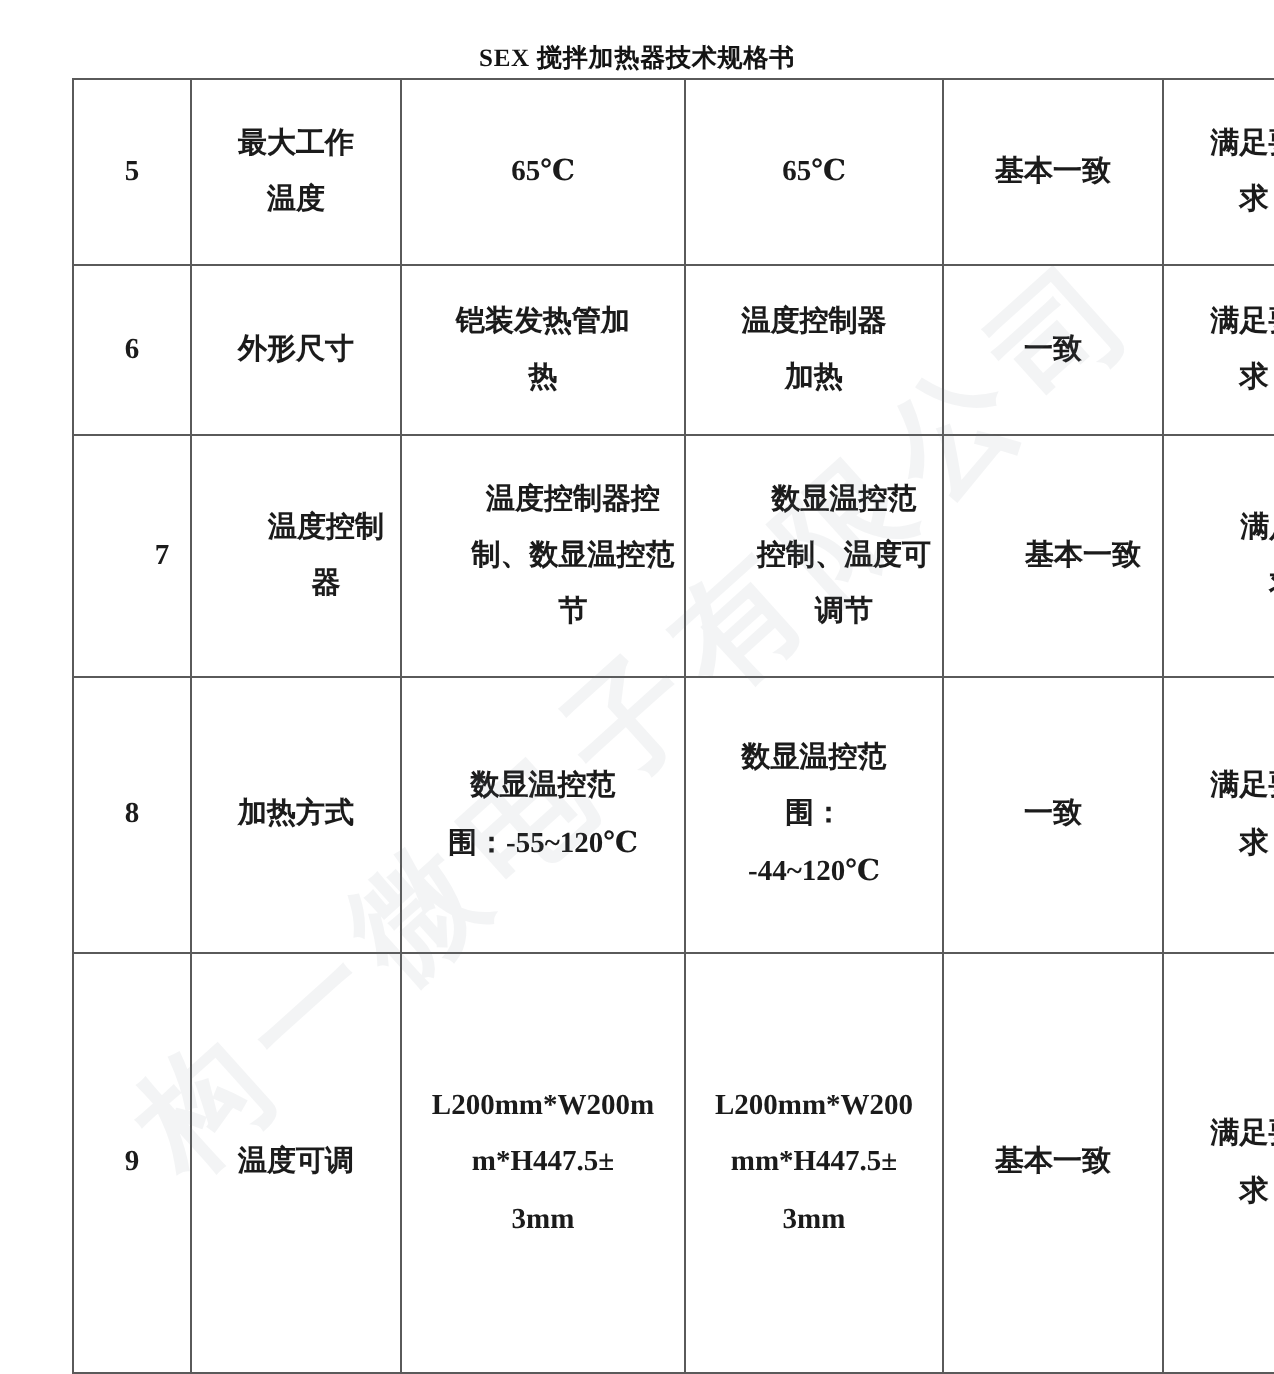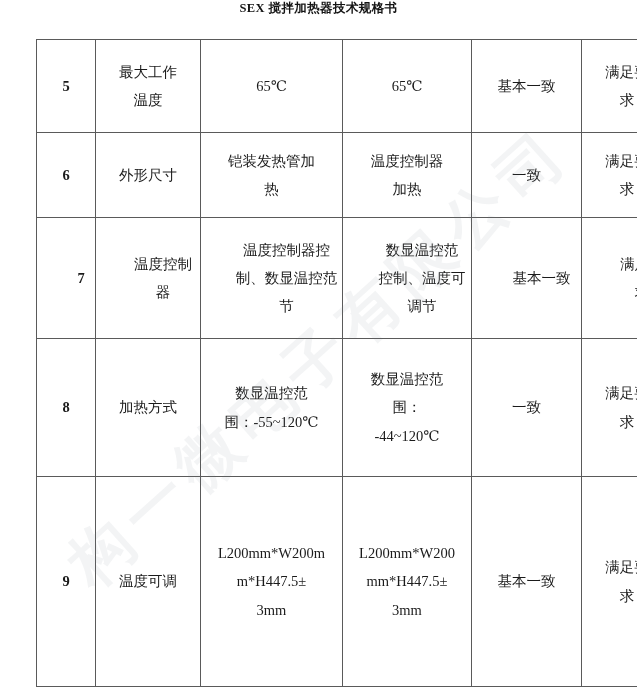--- a/index.html
+++ b/index.html
@@ -25,21 +25,21 @@
   }
 
   
   .doc-header {
     position: absolute;
     top: 0;
     left: 0;
     width: 637px;
     height: 38px;
     display: flex;
-    align-items: flex-start;
+    align-items: flex-end;
     justify-content: center;
   }
   .doc-header .title {
     font-family: "Liberation Serif", "DejaVu Serif", serif;
     font-size: 12.5px;
     font-weight: 700;
     letter-spacing: 0.4px;
     color: #141414;
     white-space: nowrap;
   }
@@ -107,21 +107,21 @@
   td.c-cmp   { width: 103px; }
   td.c-res   { width: 84px; }
 
   
   tr.r5 td { height: 88px; }
   tr.r6 td { height: 80px; margin-top: 28px; }
   tr.r7 td { height: 116px; padding-left: 33px; }
   tr.r8 td { height: 133px; }
   tr.r9 td { height: 205px; }
 
-  .cell-lines { display: block; }
+  .cell-lines { display: block; font-weight: bold; }
   .cell-lines .ln { display: block; white-space: pre-wrap; }
 </style>
 </head>
 <body>
 
 <div class="page">
 
   <div class="doc-header">
     <span class="title">SEX  搅拌加热器技术规格书</span>
   </div>

